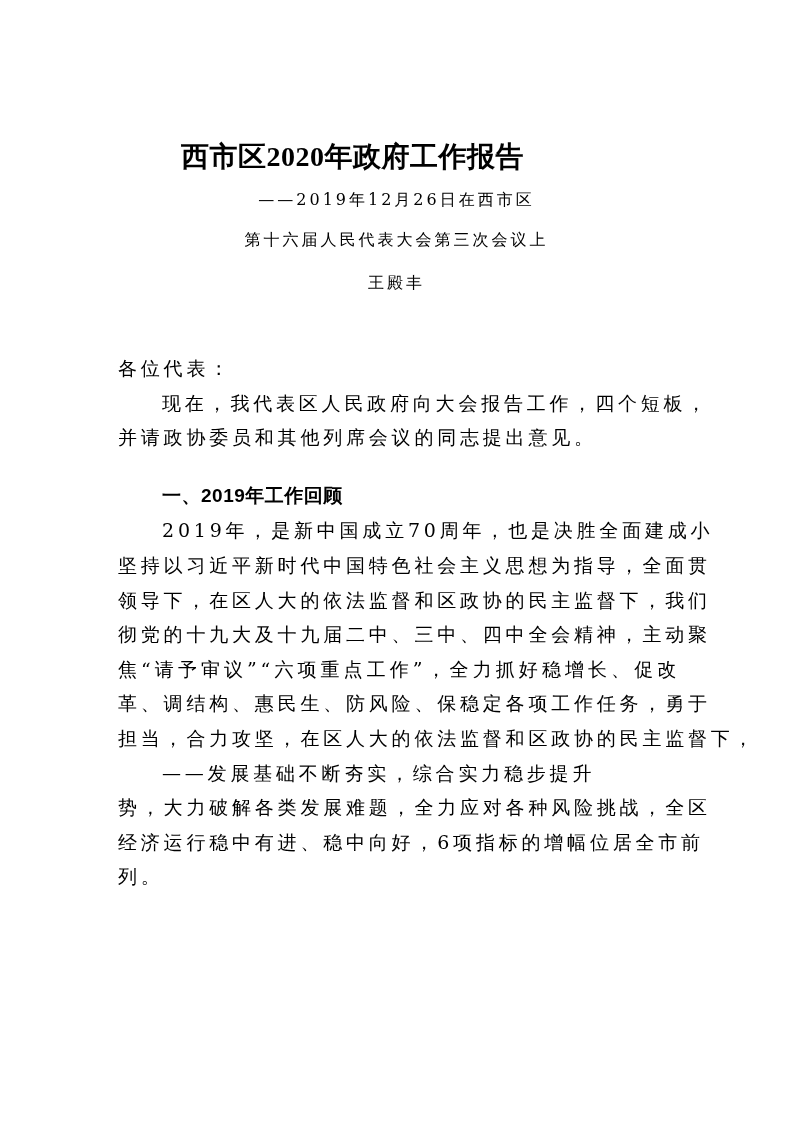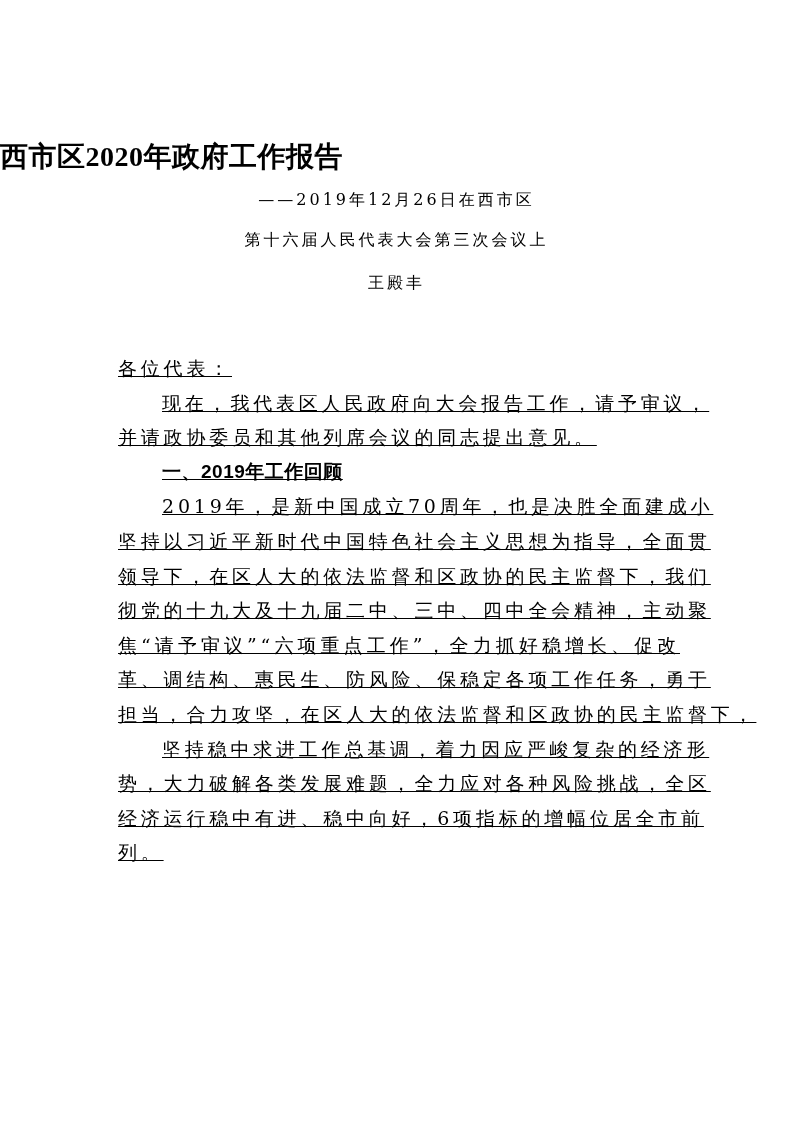--- a/index.html
+++ b/index.html
@@ -1,64 +1,64 @@
 <!DOCTYPE html>
 <html><head>
 <meta charset="utf-8">
 <style>
   html, body { margin:0; padding:0; background:#ffffff; }
   body { width:793px; height:1122px; position:relative; overflow:hidden;
          font-family:"DejaVu Serif","Liberation Serif",serif; color:#000; }
   .page { position:absolute; left:0; top:0; width:793px; height:1122px; background:#fff; }
-  .title { position:absolute; left:0; width:705px; top:137px; 
+  .title { position:absolute; left:0; width:705px; top:137px; text-align:center;
            font-family:"Liberation Serif","DejaVu Serif",serif; font-weight:bold;
            font-size:28px; line-height:40px; letter-spacing:0.5px; }
   .sub { position:absolute; left:0; width:793px; text-align:center;
          font-size:16px; line-height:26px; letter-spacing:3px; }
   .sub1 { top:187px; }
   .sub2 { top:227px; }
   .sub3 { top:270px; }
-  .body { position:absolute; left:118px; top:351px; width:562px;text-decoration:underline; }
+  .body { position:absolute; left:118px; top:351px; width:562px; }
   .line { height:34.6px; line-height:34.6px; font-size:19px; white-space:nowrap;
           letter-spacing:3.8px; text-align:justify; text-align-last:justify; }
   .line.last { text-align-last:left; }
   .indent { padding-left:44px; }
   .heading { font-family:"Liberation Sans","DejaVu Sans",sans-serif; font-weight:bold;
-             letter-spacing:0.5px; text-align-last:left; }
+             letter-spacing:0.5px; text-align-last:left;margin-top:24px; }
 </style>
 </head>
 <body>
 
 <div class="page">
   <div class="title">西市区2020年政府工作报告</div>
   <div class="sub sub1">——2019年12月26日在西市区</div>
   <div class="sub sub2">第十六届人民代表大会第三次会议上</div>
   <div class="sub sub3">王殿丰</div>
 
   <div class="body">
     <div class="line last">各位代表：</div>
 
     <div>
-      <div class="line indent">现在，我代表区人民政府向大会报告工作，请予审议，</div>
+      <div class="line indent">现在，我代表区人民政府向大会报告工作，四个短板，</div>
       <div class="line last">并请政协委员和其他列席会议的同志提出意见。</div>
     </div>
 
     <div class="line indent heading">一、2019年工作回顾</div>
 
     <div>
       <div class="line indent">2019年，是新中国成立70周年，也是决胜全面建成小</div>
       <div class="line">坚持以习近平新时代中国特色社会主义思想为指导，全面贯</div>
       <div class="line">领导下，在区人大的依法监督和区政协的民主监督下，我们</div>
       <div class="line">彻党的十九大及十九届二中、三中、四中全会精神，主动聚</div>
       <div class="line">焦“请予审议”“六项重点工作”，全力抓好稳增长、促改</div>
       <div class="line">革、调结构、惠民生、防风险、保稳定各项工作任务，勇于</div>
       <div class="line">担当，合力攻坚，在区人大的依法监督和区政协的民主监督下，</div>
     </div>
 
+    <div class="line indent last">——发展基础不断夯实，综合实力稳步提升</div>
 
     <div>
-      <div class="line indent">坚持稳中求进工作总基调，着力因应严峻复杂的经济形</div>
       <div class="line">势，大力破解各类发展难题，全力应对各种风险挑战，全区</div>
       <div class="line">经济运行稳中有进、稳中向好，6项指标的增幅位居全市前</div>
       <div class="line last">列。</div>
     </div>
   </div>
 </div>
 
 </body></html>

